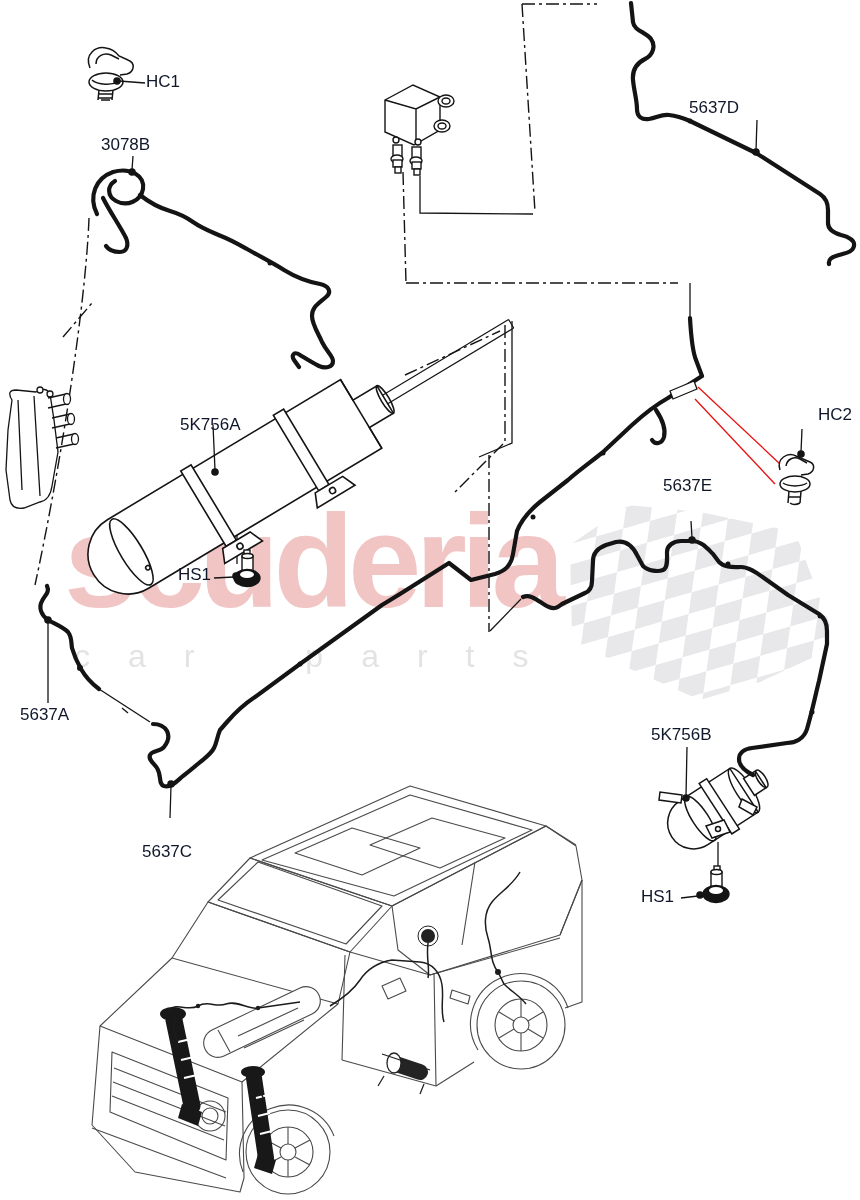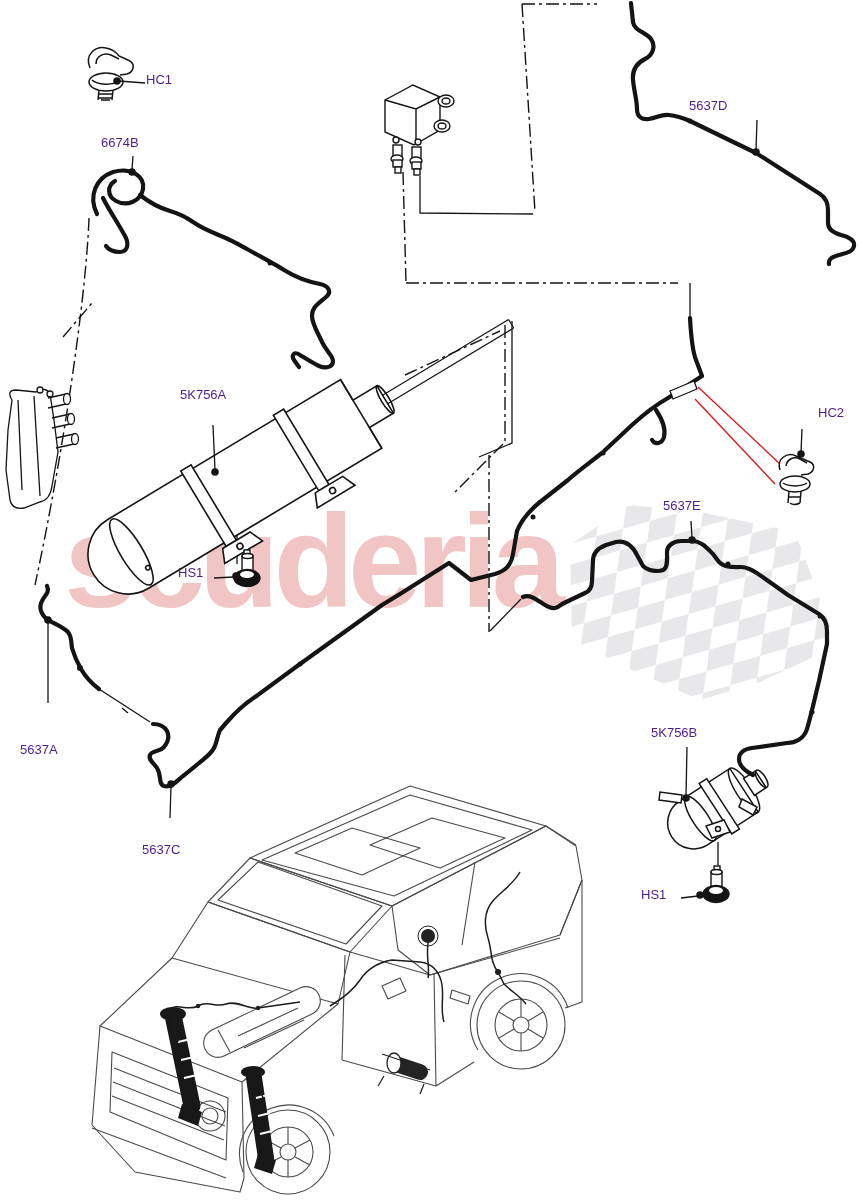--- a/index.html
+++ b/index.html
@@ -6,28 +6,29 @@
   #stage{position:relative;width:860px;height:1200px;background:#fff;overflow:hidden;
          font-family:"Liberation Sans", sans-serif;}
   
   #wm-brand{position:absolute;left:64px;top:496px;font-size:132px;font-weight:bold;
             letter-spacing:-6px;color:#f2c5c5;line-height:1;white-space:nowrap;z-index:1;}
   #wm-tag{position:absolute;left:74px;top:640px;font-size:32px;color:#e3e3e3;
           letter-spacing:38px;word-spacing:26px;line-height:1;white-space:nowrap;z-index:1;}
   
   #art{position:absolute;left:0;top:0;z-index:2;}
   
-  .callout{position:absolute;z-index:3;font-size:13px;color:#4c1d95;line-height:1.1;white-space:nowrap;}
+  .callout{position:absolute;z-index:3;font-size:17px;color:#0f172a;line-height:1.1;white-space:nowrap;}
 </style>
 </head>
 <body>
 
 <div id="stage">
 
   <div id="wm-brand">scuderia</div>
+  <div id="wm-tag">car parts</div>
 
   <svg id="art" width="860" height="1200" viewBox="0 0 860 1200">
     <defs>
       <pattern id="chk" patternUnits="userSpaceOnUse" width="56" height="40" patternTransform="rotate(-16) skewX(-24)">
         <rect x="0" y="0" width="28" height="20" fill="#e8e8eb"></rect>
         <rect x="28" y="20" width="28" height="20" fill="#e8e8eb"></rect>
       </pattern>
     </defs>
 
     <g>
@@ -286,24 +287,24 @@
         <circle cx="258" cy="1008" r="2.2" fill="#1c1c1c"></circle>
       <circle cx="498" cy="972" r="3" fill="#1c1c1c"></circle>
 
       <line x1="396" y1="1064" x2="420" y2="1072" stroke="#242424" stroke-width="16" stroke-linecap="round"></line>
       <ellipse cx="394" cy="1063" rx="7" ry="10" fill="#fff" stroke="#242424" stroke-width="1.3"></ellipse>
       <path d="M 382,1054 L 430,1070 M 384,1076 L 378,1086 M 424,1084 L 420,1094" stroke="#242424" stroke-width="1.3" fill="none"></path>
     </g>
   </svg>
 
   <div class="callout" style="left:146px;top:73px">HC1</div>
-  <div class="callout" style="left:101px;top:136px">6674B</div>
+  <div class="callout" style="left:101px;top:136px">3078B</div>
   <div class="callout" style="left:689px;top:99px">5637D</div>
-  <div class="callout" style="left:180px;top:388px">5K756A</div>
+  <div class="callout" style="left:180px;top:416px">5K756A</div>
   <div class="callout" style="left:178px;top:566px">HS1</div>
   <div class="callout" style="left:818px;top:406px">HC2</div>
-  <div class="callout" style="left:663px;top:499px">5637E</div>
-  <div class="callout" style="left:20px;top:743px">5637A</div>
+  <div class="callout" style="left:663px;top:477px">5637E</div>
+  <div class="callout" style="left:20px;top:706px">5637A</div>
   <div class="callout" style="left:142px;top:843px">5637C</div>
   <div class="callout" style="left:651px;top:726px">5K756B</div>
   <div class="callout" style="left:641px;top:888px">HS1</div>
 
 </div>
 
 </body></html>

